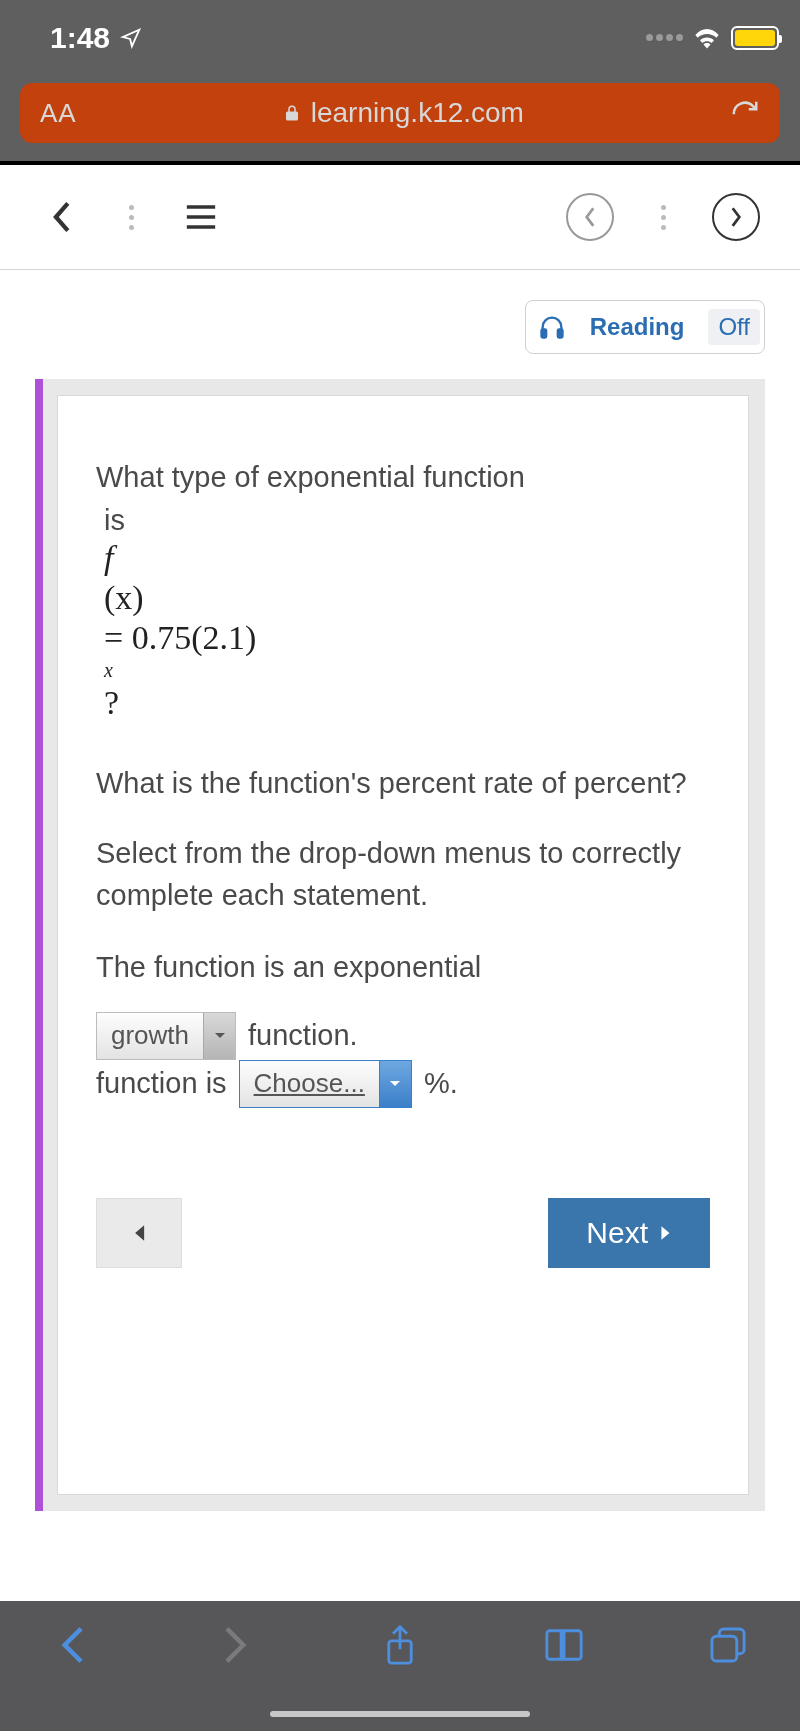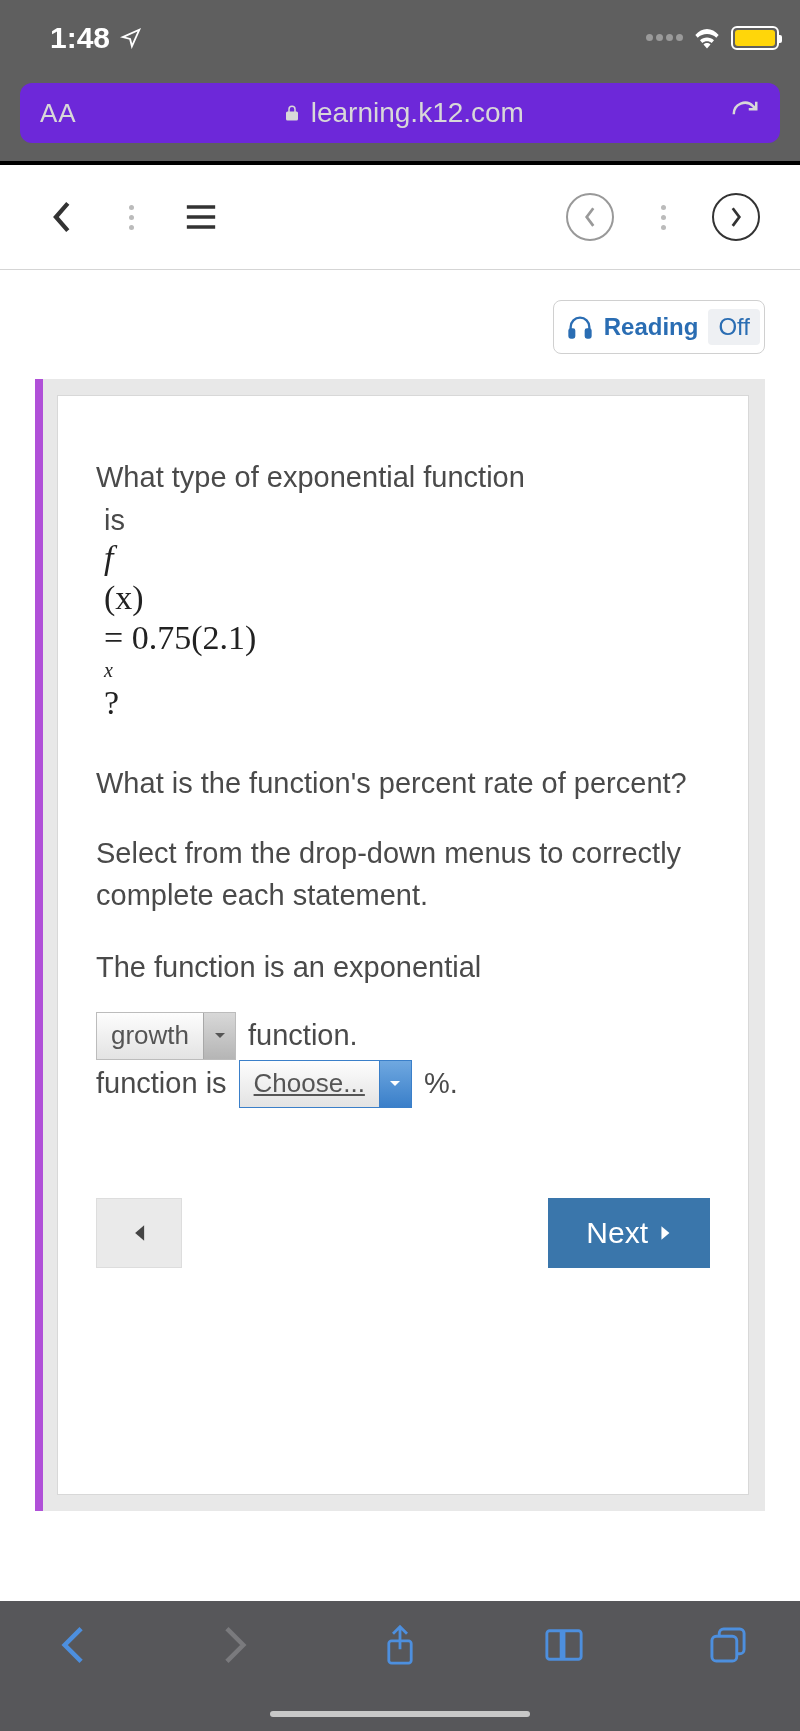--- a/index.html
+++ b/index.html
@@ -24,21 +24,21 @@
 .dots-ind { display: flex; gap: 3px; }
 .dots-ind span { width: 7px; height: 7px; border-radius: 50%; background: #9a9a9a; }
 .wifi-svg { width: 28px; height: 22px; }
 .battery { width: 48px; height: 24px; border: 2px solid #fff; border-radius: 6px; position: relative; display: flex; align-items: center; padding: 2px; }
 .battery::after { content:''; position:absolute; right:-5px; top:7px; width:3px; height:8px; background:#fff; border-radius:0 2px 2px 0; }
 .battery-fill { width: 100%; height: 100%; background: #ffd60a; border-radius: 3px; }
 
 .url-bar-wrap { background:#5f5f5f; padding: 8px 20px 18px; }
 .url-bar {
   height: 60px;
-  background: #6d28d9;
+  background: #c2410c;
   border-radius: 12px;
   display: flex;
   align-items: center;
   padding: 0 20px;
   color: #d8d8d8;
 }
 .url-aa { font-size: 26px; letter-spacing: 1px; }
 .url-center { flex:1; display:flex; justify-content:center; align-items:center; gap:10px; font-size: 28px; }
 .url-refresh { width: 30px; height: 30px; }
 
@@ -62,21 +62,21 @@
 
 .page-body { background:#fff; padding: 30px 35px 0 35px; }
 
 .reading-toggle {
   float: right;
   border: 1px solid #d0d0d0;
   border-radius: 8px;
   padding: 8px 4px 8px 12px;
   display: flex;
   align-items: center;
-  gap: 10px;
+  gap: 24px;
   font-size: 24px;
   color: #2a6db3;
   font-weight: 600;
 }
 .reading-off { background:#eef0f3; color:#2a6db3; padding: 4px 10px; border-radius:4px; font-weight:500; }
 .clearfix::after { content:''; display:table; clear:both; }
 
 .question-card {
   margin-top: 25px;
   background: #e8e8e8;

